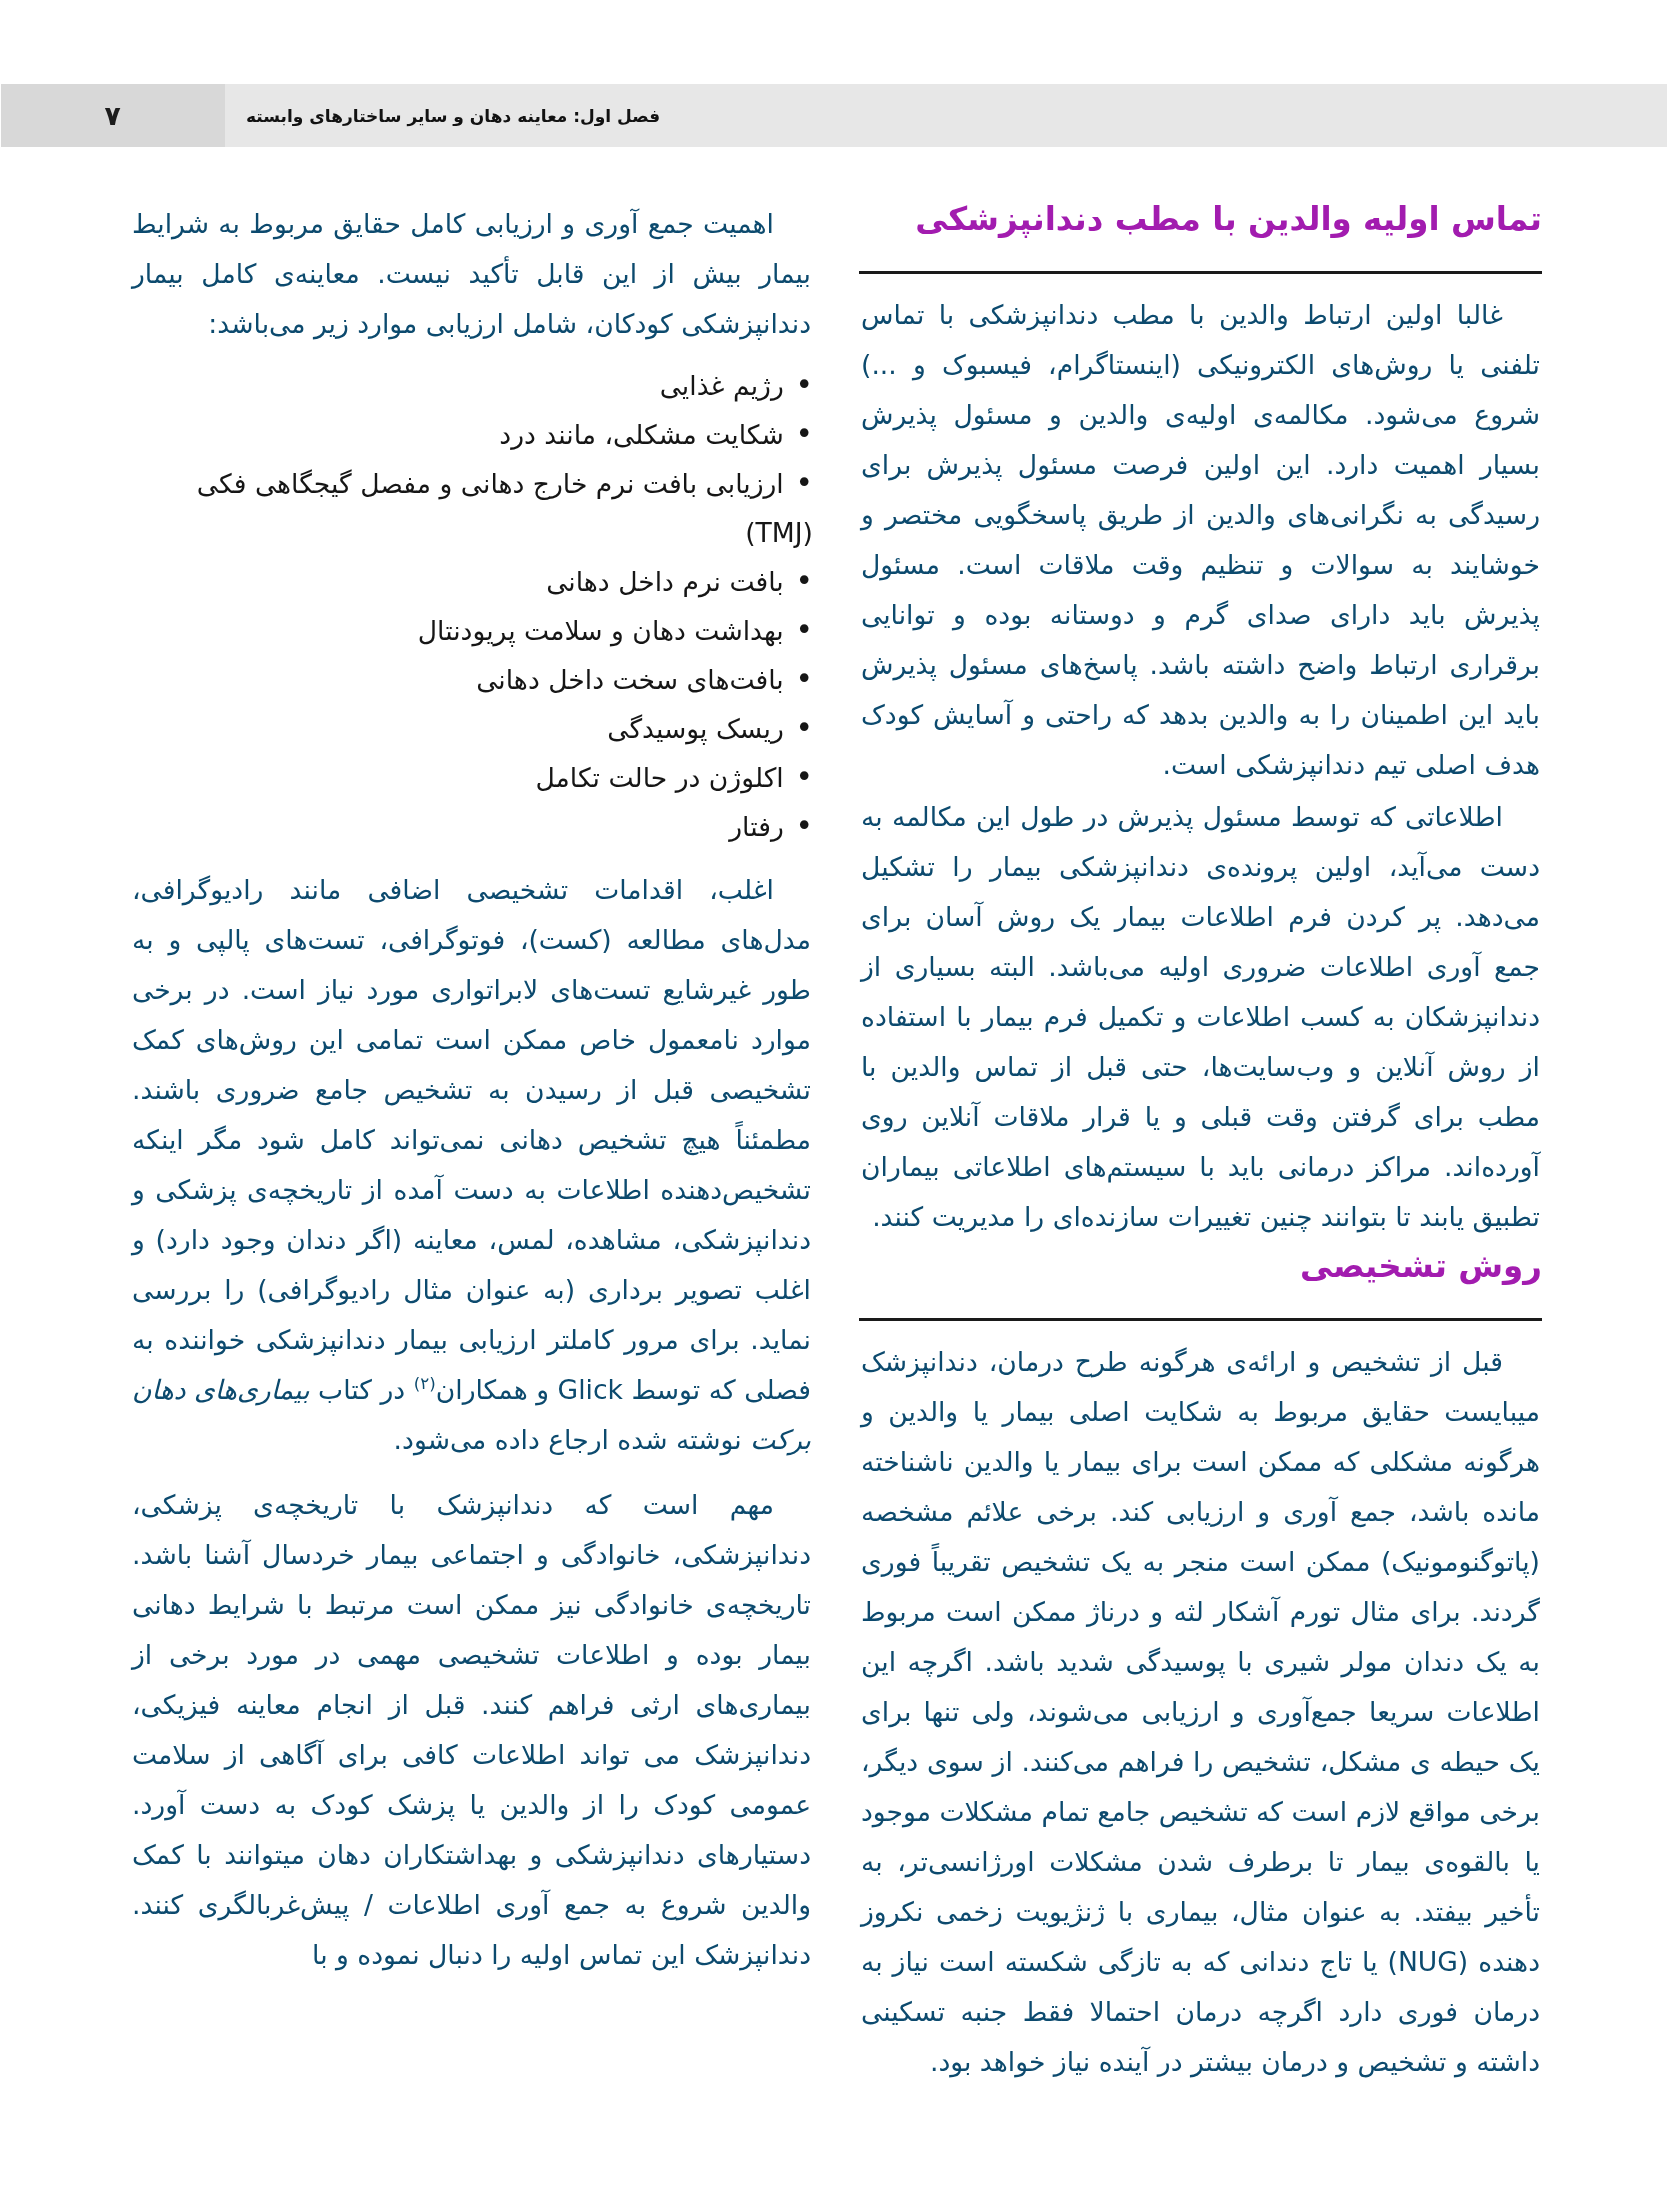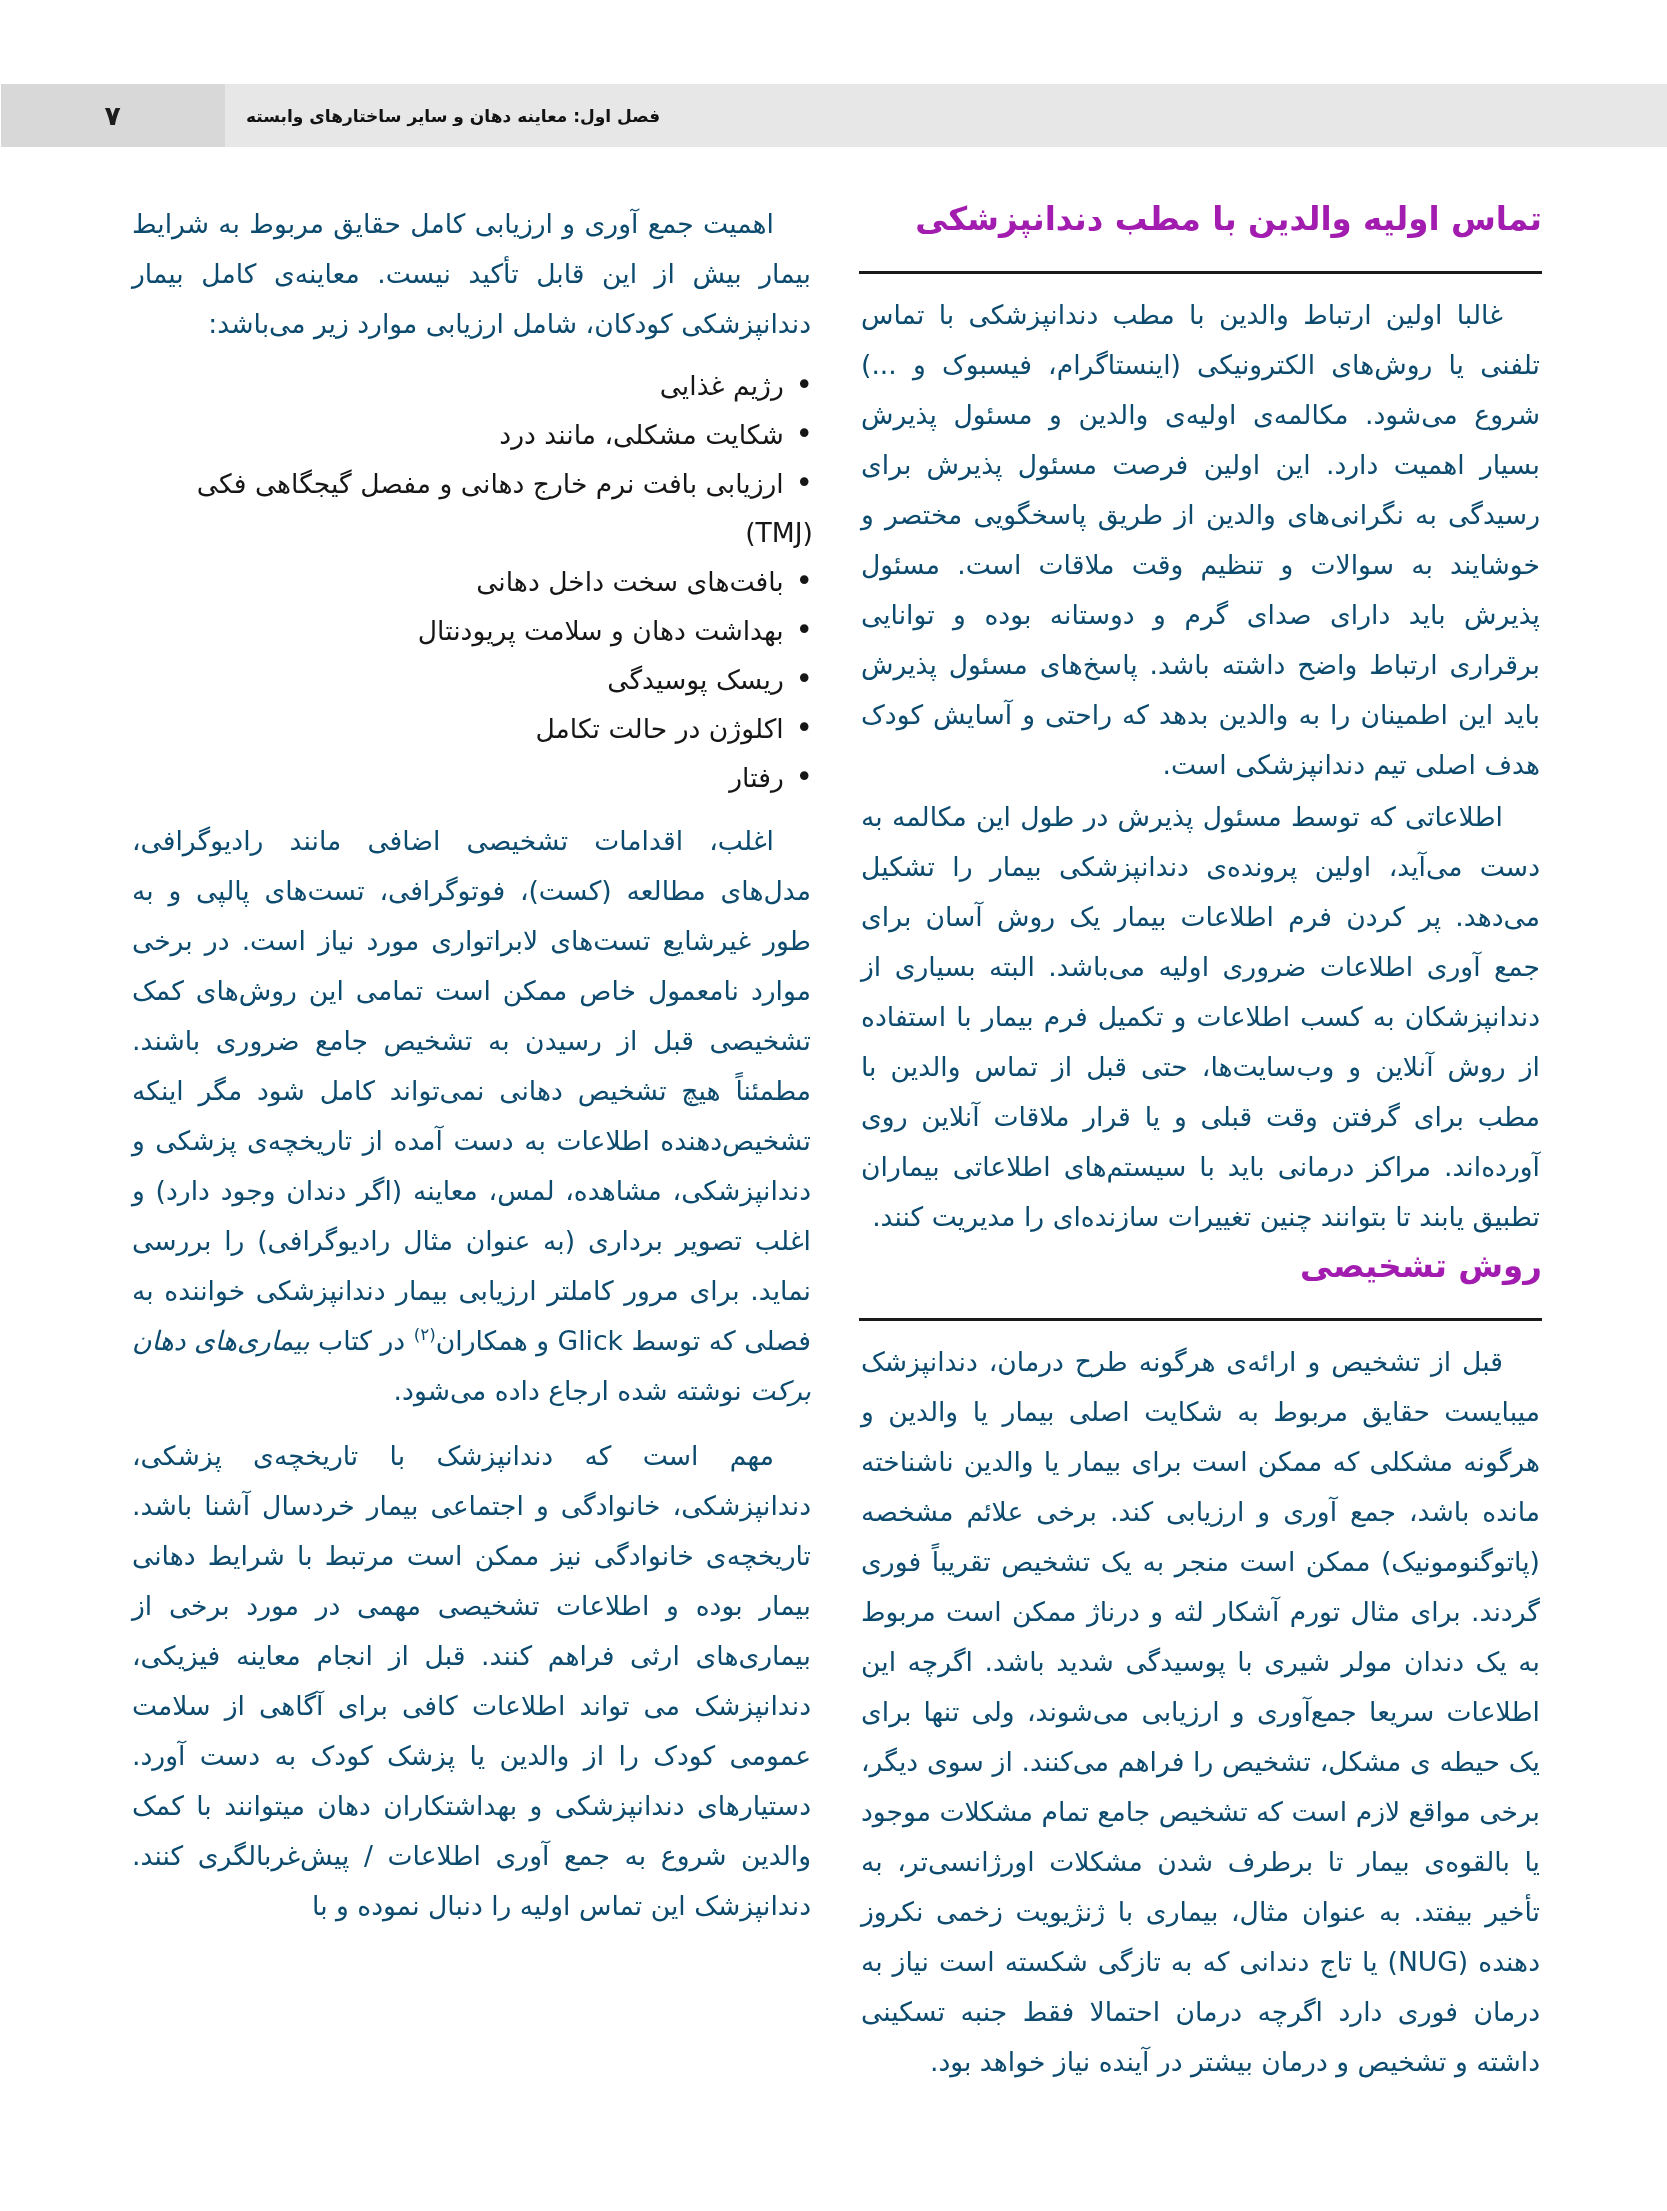--- a/index.html
+++ b/index.html
@@ -141,22 +141,23 @@
     <p class="para after-rule">قبل از تشخیص و ارائه‌ی هرگونه طرح درمان، دندانپزشک میبایست حقایق مربوط به شکایت اصلی بیمار یا والدین و هرگونه مشکلی که ممکن است برای بیمار یا والدین ناشناخته مانده باشد، جمع آوری و ارزیابی کند. برخی علائم مشخصه (پاتوگنومونیک) ممکن است منجر به یک تشخیص تقریباً فوری گردند. برای مثال تورم آشکار لثه و درناژ ممکن است مربوط به یک دندان مولر شیری با پوسیدگی شدید باشد. اگرچه این اطلاعات سریعا جمع‌آوری و ارزیابی می‌شوند، ولی تنها برای یک حیطه ی مشکل، تشخیص را فراهم می‌کنند. از سوی دیگر، برخی مواقع لازم است که تشخیص جامع تمام مشکلات موجود یا بالقوه‌ی بیمار تا برطرف شدن مشکلات اورژانسی‌تر، به تأخیر بیفتد. به عنوان مثال، بیماری با ژنژیویت زخمی نکروز دهنده (NUG) یا تاج دندانی که به تازگی شکسته است نیاز به درمان فوری دارد اگرچه درمان احتمالا فقط جنبه تسکینی داشته و تشخیص و درمان بیشتر در آینده نیاز خواهد بود.</p>
   </div>
 
   <div class="col">
     <p class="para">اهمیت جمع آوری و ارزیابی کامل حقایق مربوط به شرایط بیمار بیش از این قابل تأکید نیست. معاینه‌ی کامل بیمار دندانپزشکی کودکان، شامل ارزیابی موارد زیر می‌باشد:</p>
 
     <ul class="checklist">
       <li>رژیم غذایی</li>
       <li>شکایت مشکلی، مانند درد</li>
       <li>ارزیابی بافت نرم خارج دهانی و مفصل گیجگاهی فکی (TMJ)</li>
+      <li>بافت نرم داخل دهانی</li>
+      <li>بهداشت دهان و سلامت پریودنتال</li>
       <li>بافت‌های سخت داخل دهانی</li>
-      <li>بهداشت دهان و سلامت پریودنتال</li>
       <li>ریسک پوسیدگی</li>
       <li>اکلوژن در حالت تکامل</li>
       <li>رفتار</li>
     </ul>
 
     <p class="para" style="margin-top:13.8px;"><span>اغلب، اقدامات تشخیصی اضافی مانند رادیوگرافی، مدل‌های مطالعه (کست)، فوتوگرافی، تست‌های پالپی و به طور غیرشایع تست‌های لابراتواری مورد نیاز است. در برخی موارد نامعمول خاص ممکن است تمامی این روش‌های کمک تشخیصی قبل از رسیدن به تشخیص جامع ضروری باشند. مطمئناً هیچ تشخیص دهانی نمی‌تواند کامل شود مگر اینکه تشخیص‌دهنده اطلاعات به دست آمده از تاریخچه‌ی پزشکی و دندانپزشکی، مشاهده، لمس، معاینه (اگر دندان وجود دارد) و اغلب تصویر برداری (به عنوان مثال رادیوگرافی) را بررسی نماید. برای مرور کاملتر ارزیابی بیمار دندانپزشکی خواننده به فصلی که توسط Glick و همکاران</span><sup class="ref">(۲)</sup><span> در کتاب </span><span class="book-title">بیماری‌های دهان برکت</span><span> نوشته شده ارجاع داده می‌شود.</span></p>
 
     <p class="para after-rule">مهم است که دندانپزشک با تاریخچه‌ی پزشکی، دندانپزشکی، خانوادگی و اجتماعی بیمار خردسال آشنا باشد. تاریخچه‌ی خانوادگی نیز ممکن است مرتبط با شرایط دهانی بیمار بوده و اطلاعات تشخیصی مهمی در مورد برخی از بیماری‌های ارثی فراهم کنند. قبل از انجام معاینه فیزیکی، دندانپزشک می تواند اطلاعات کافی برای آگاهی از سلامت عمومی کودک را از والدین یا پزشک کودک به دست آورد. دستیارهای دندانپزشکی و بهداشتکاران دهان میتوانند با کمک والدین شروع به جمع آوری اطلاعات / پیش‌غربالگری کنند. دندانپزشک این تماس اولیه را دنبال نموده و با</p>
   </div>
 

